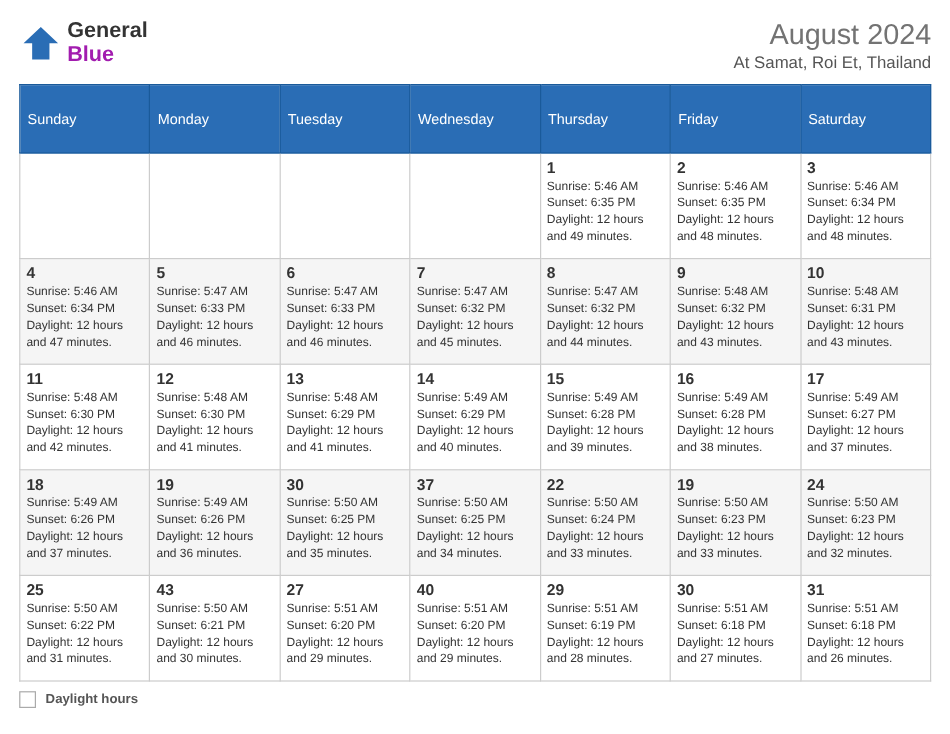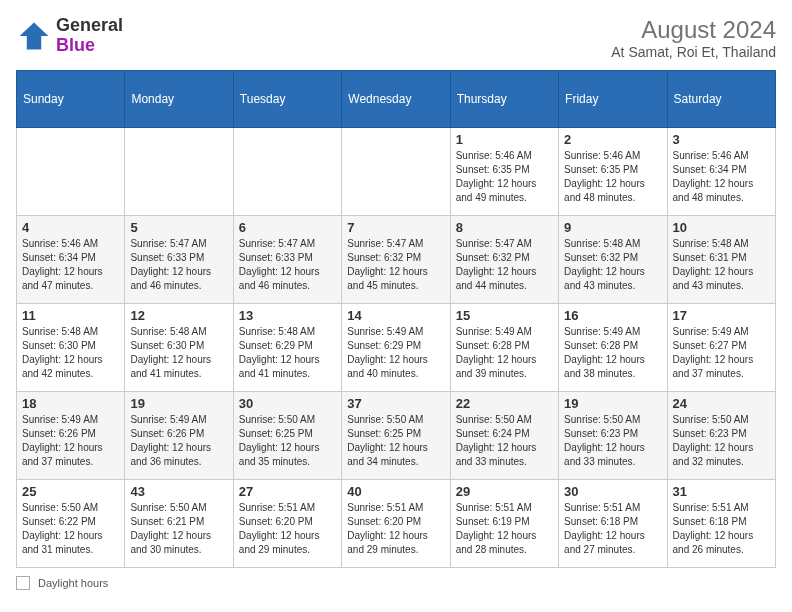--- a/index.html
+++ b/index.html
@@ -85,20 +85,21 @@
     .empty-cell {
       background: #fff !important;
     }
     .footer {
       margin-top: 8px;
       display: flex;
       align-items: center;
       gap: 8px;
       font-size: 11px;
       color: #555;
+      font-weight: bold;
     }
     .footer-box {
       width: 14px;
       height: 14px;
       background: #fff;
       border: 1px solid #aaa;
       display: inline-block;
     }
   </style>
 </head>

